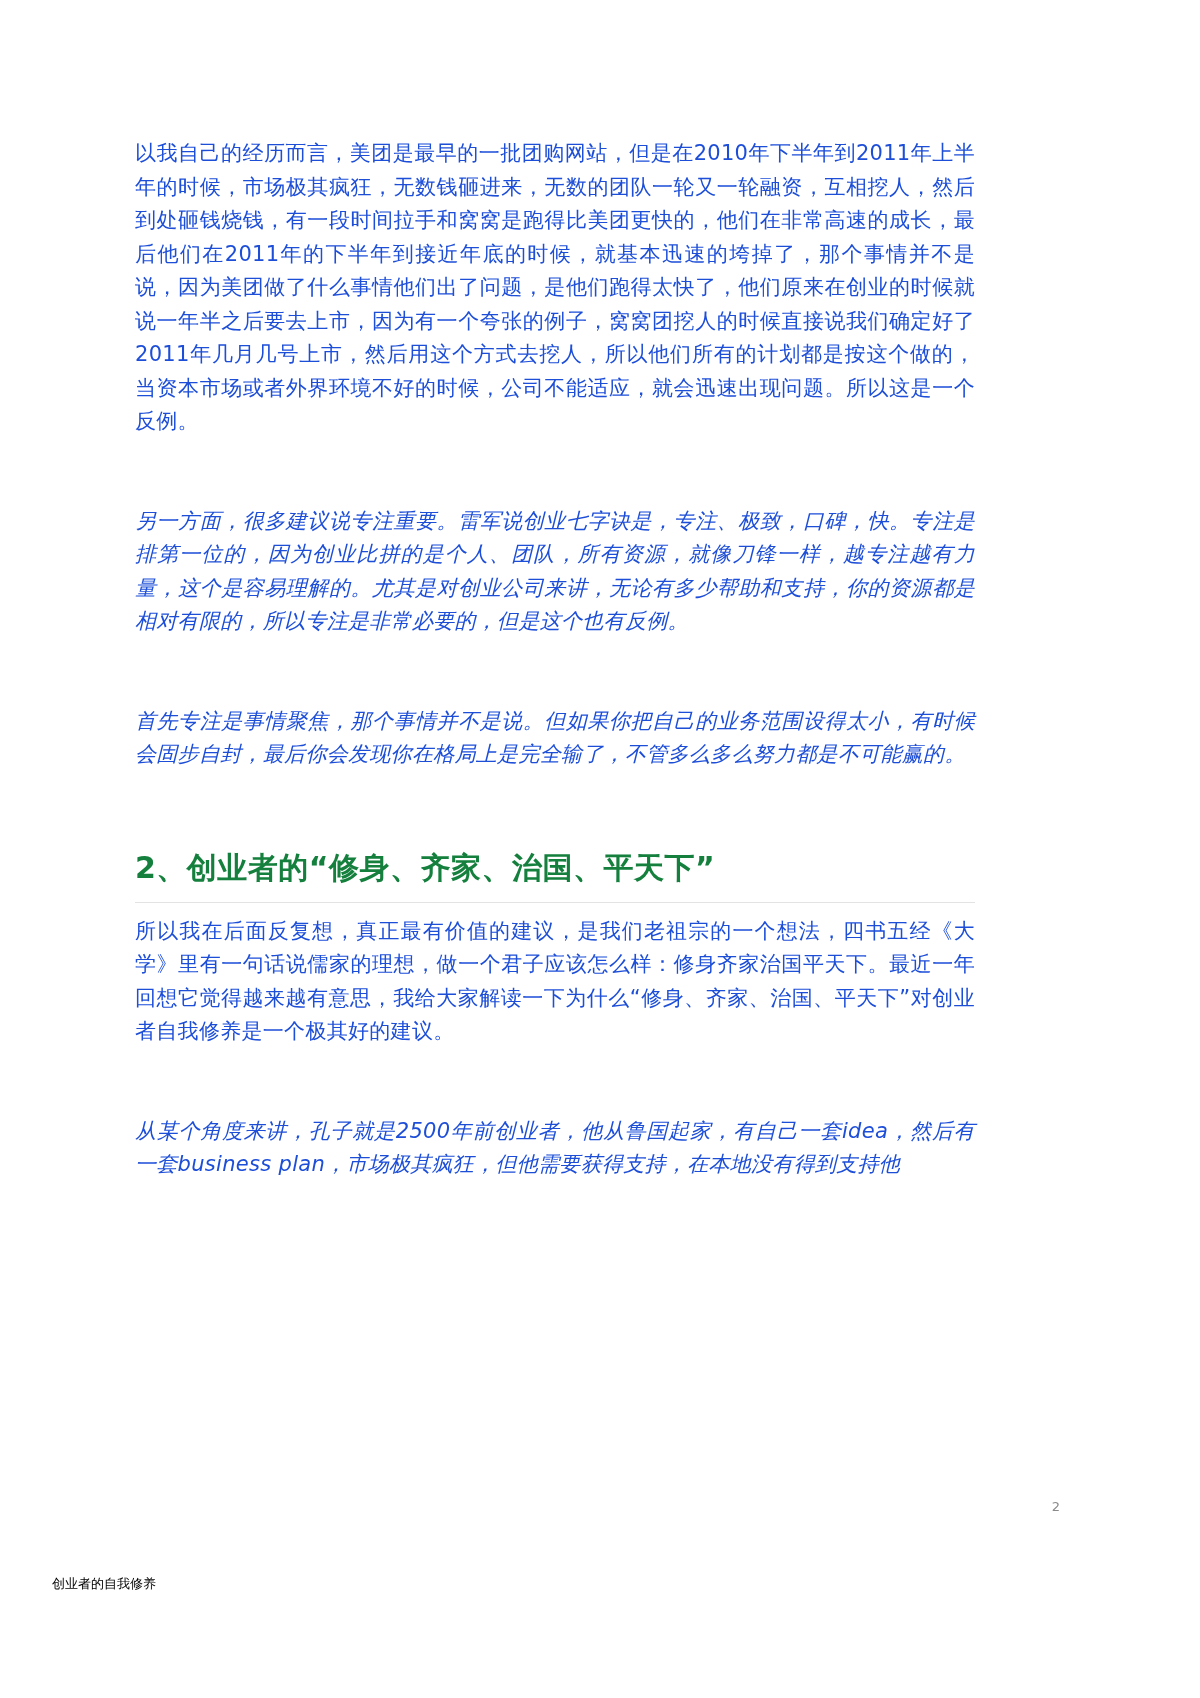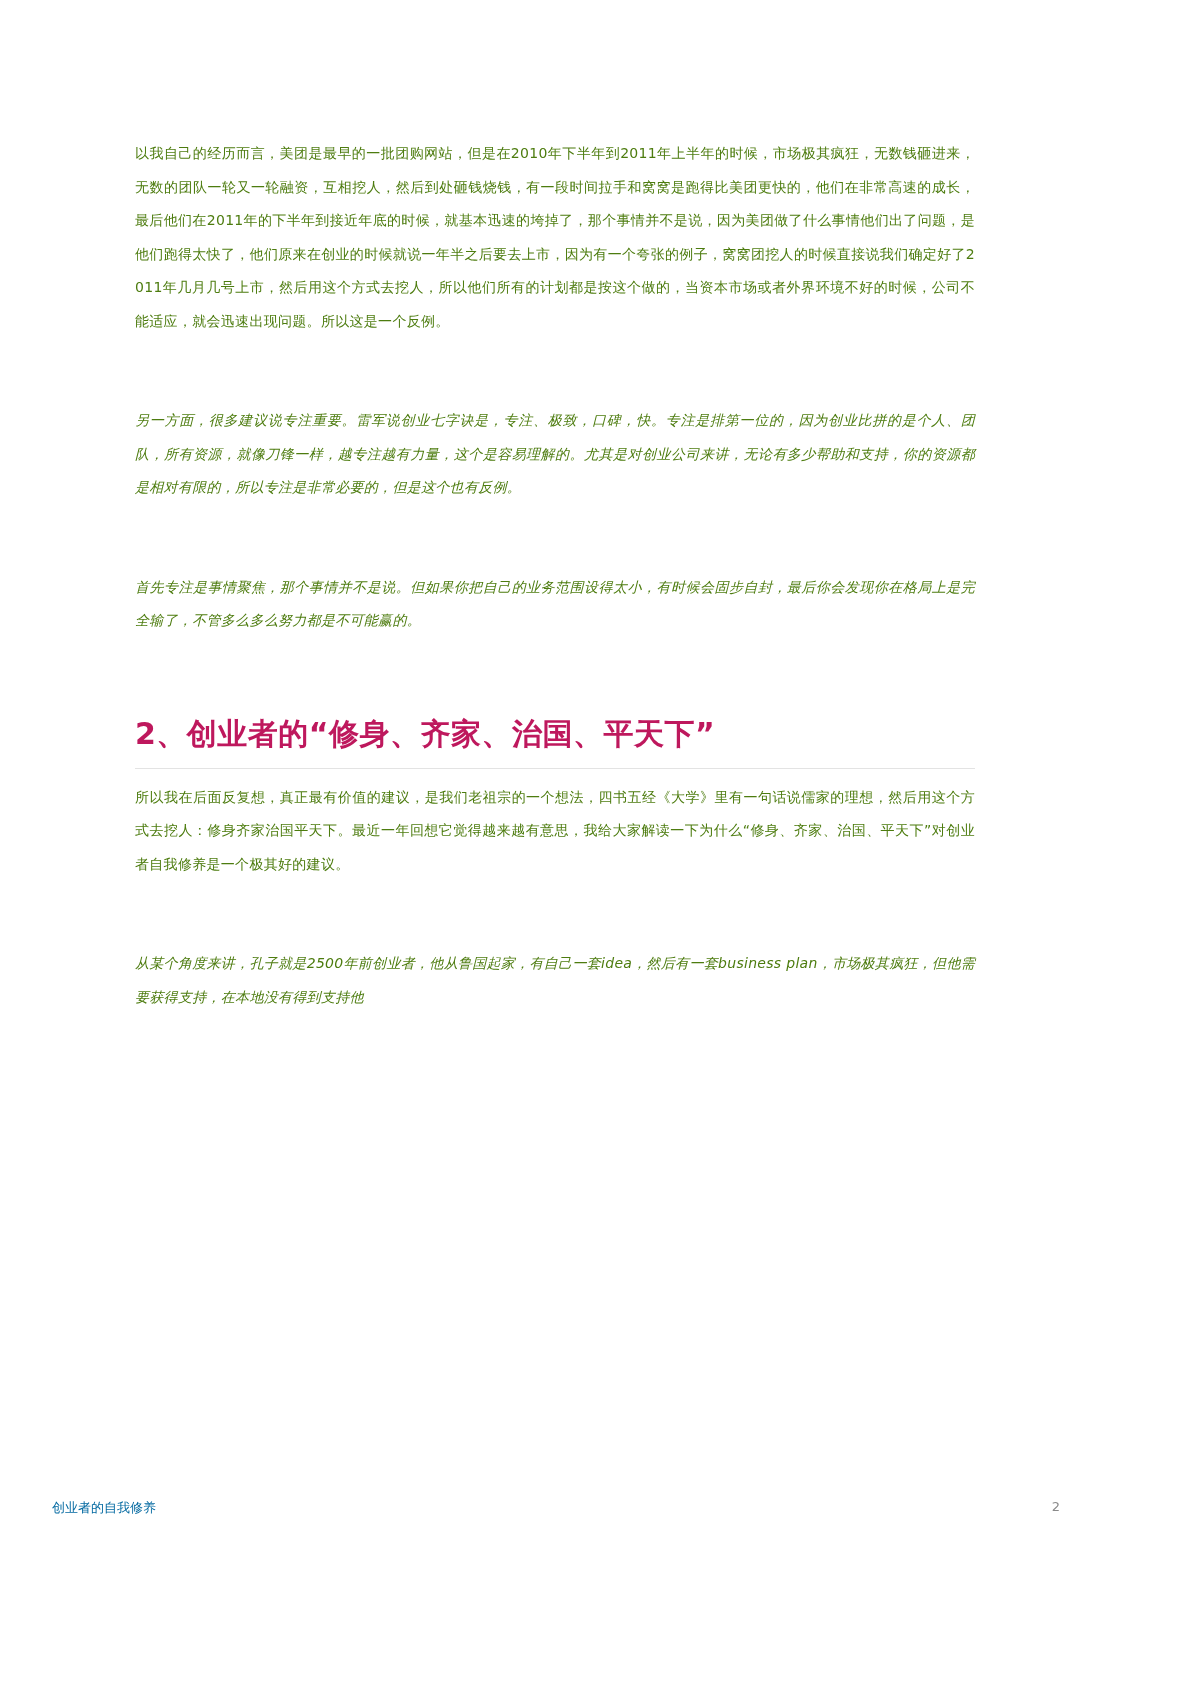--- a/index.html
+++ b/index.html
@@ -22,49 +22,49 @@
       height: 1698px;
     }
     .content {
       position: absolute;
       left: 135px;
       top: 137px;
       width: 840px;
     }
     .para {
       margin: 0;
-      font-size: 14px;
+      font-size: 21px;
       line-height: 33.5px;
       letter-spacing: 0.3px;
       text-align: justify;
-      color: #4d7c0f;
+      color: #1d4ed8;
       word-break: break-all;
     }
     .para + .para { margin-top: 66px; font-style: italic; }
     .heading {
       margin: 76px 0 0 0;
       font-size: 30px;
       font-weight: bold;
       line-height: 40px;
-      color: #be185d;
+      color: #15803d;
       letter-spacing: 0.5px;
     }
     .rule {
       margin-top: 14px;
       height: 1px;
       background: #e3e3e3;
       width: 840px;
     }
     .heading-block + .para { margin-top: 12px; }
     .footer-title {
       position: absolute;
       left: 52px;
-      top: 1499px;
+      top: 1575px;
       font-size: 13px;
-      color: #0369a1;
+      color: #000000;
     }
     .footer-page {
       position: absolute;
       right: 140px;
       top: 1499px;
       font-size: 13px;
       color: #8a8a8a;
     }
   </style>
 </head>
@@ -74,19 +74,19 @@
   <div class="content">
     <p class="para">以我自己的经历而言，美团是最早的一批团购网站，但是在2010年下半年到2011年上半年的时候，市场极其疯狂，无数钱砸进来，无数的团队一轮又一轮融资，互相挖人，然后到处砸钱烧钱，有一段时间拉手和窝窝是跑得比美团更快的，他们在非常高速的成长，最后他们在2011年的下半年到接近年底的时候，就基本迅速的垮掉了，那个事情并不是说，因为美团做了什么事情他们出了问题，是他们跑得太快了，他们原来在创业的时候就说一年半之后要去上市，因为有一个夸张的例子，窝窝团挖人的时候直接说我们确定好了2011年几月几号上市，然后用这个方式去挖人，所以他们所有的计划都是按这个做的，当资本市场或者外界环境不好的时候，公司不能适应，就会迅速出现问题。所以这是一个反例。</p>
     <p class="para">另一方面，很多建议说专注重要。雷军说创业七字诀是，专注、极致，口碑，快。专注是排第一位的，因为创业比拼的是个人、团队，所有资源，就像刀锋一样，越专注越有力量，这个是容易理解的。尤其是对创业公司来讲，无论有多少帮助和支持，你的资源都是相对有限的，所以专注是非常必要的，但是这个也有反例。</p>
     <p class="para">首先专注是事情聚焦，那个事情并不是说。但如果你把自己的业务范围设得太小，有时候会固步自封，最后你会发现你在格局上是完全输了，不管多么多么努力都是不可能赢的。</p>
 
     <div class="heading-block">
       <h2 class="heading">2、创业者的“修身、齐家、治国、平天下”</h2>
       <div class="rule"></div>
     </div>
 
-    <p class="para">所以我在后面反复想，真正最有价值的建议，是我们老祖宗的一个想法，四书五经《大学》里有一句话说儒家的理想，然后用这个方式去挖人：修身齐家治国平天下。最近一年回想它觉得越来越有意思，我给大家解读一下为什么“修身、齐家、治国、平天下”对创业者自我修养是一个极其好的建议。</p>
+    <p class="para">所以我在后面反复想，真正最有价值的建议，是我们老祖宗的一个想法，四书五经《大学》里有一句话说儒家的理想，做一个君子应该怎么样：修身齐家治国平天下。最近一年回想它觉得越来越有意思，我给大家解读一下为什么“修身、齐家、治国、平天下”对创业者自我修养是一个极其好的建议。</p>
     <p class="para">从某个角度来讲，孔子就是2500年前创业者，他从鲁国起家，有自己一套idea，然后有一套business plan，市场极其疯狂，但他需要获得支持，在本地没有得到支持他</p>
   </div>
 
   <div class="footer-title">创业者的自我修养</div>
   <div class="footer-page">2</div>
 </div>
 
 </body></html>

